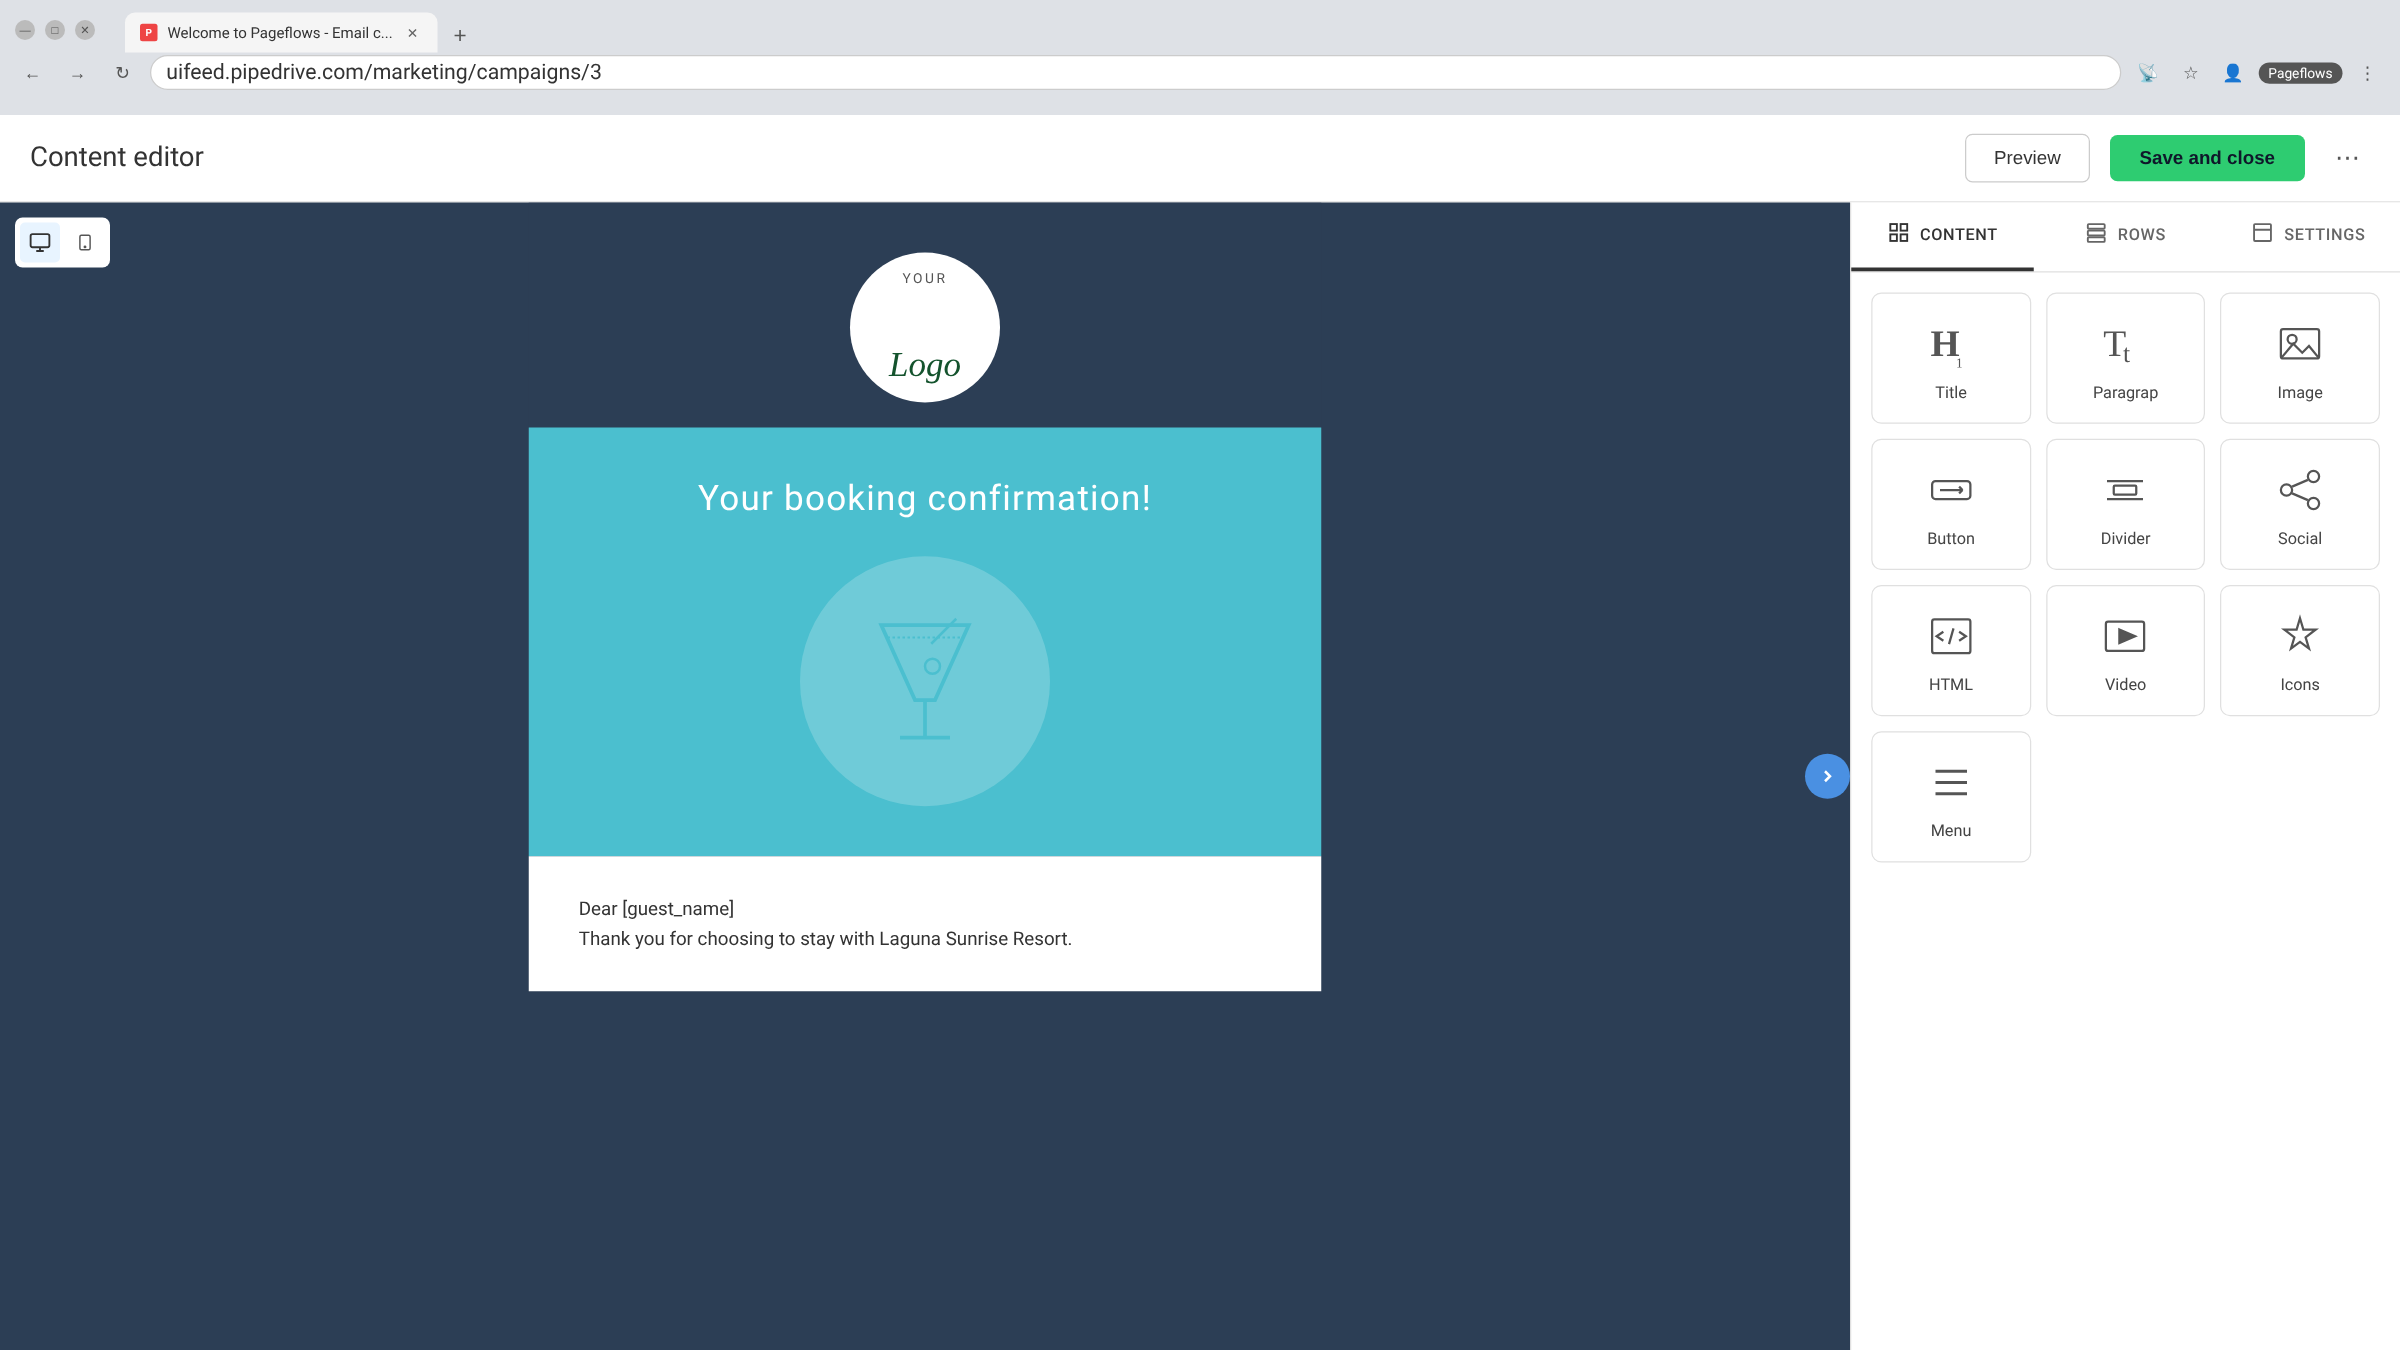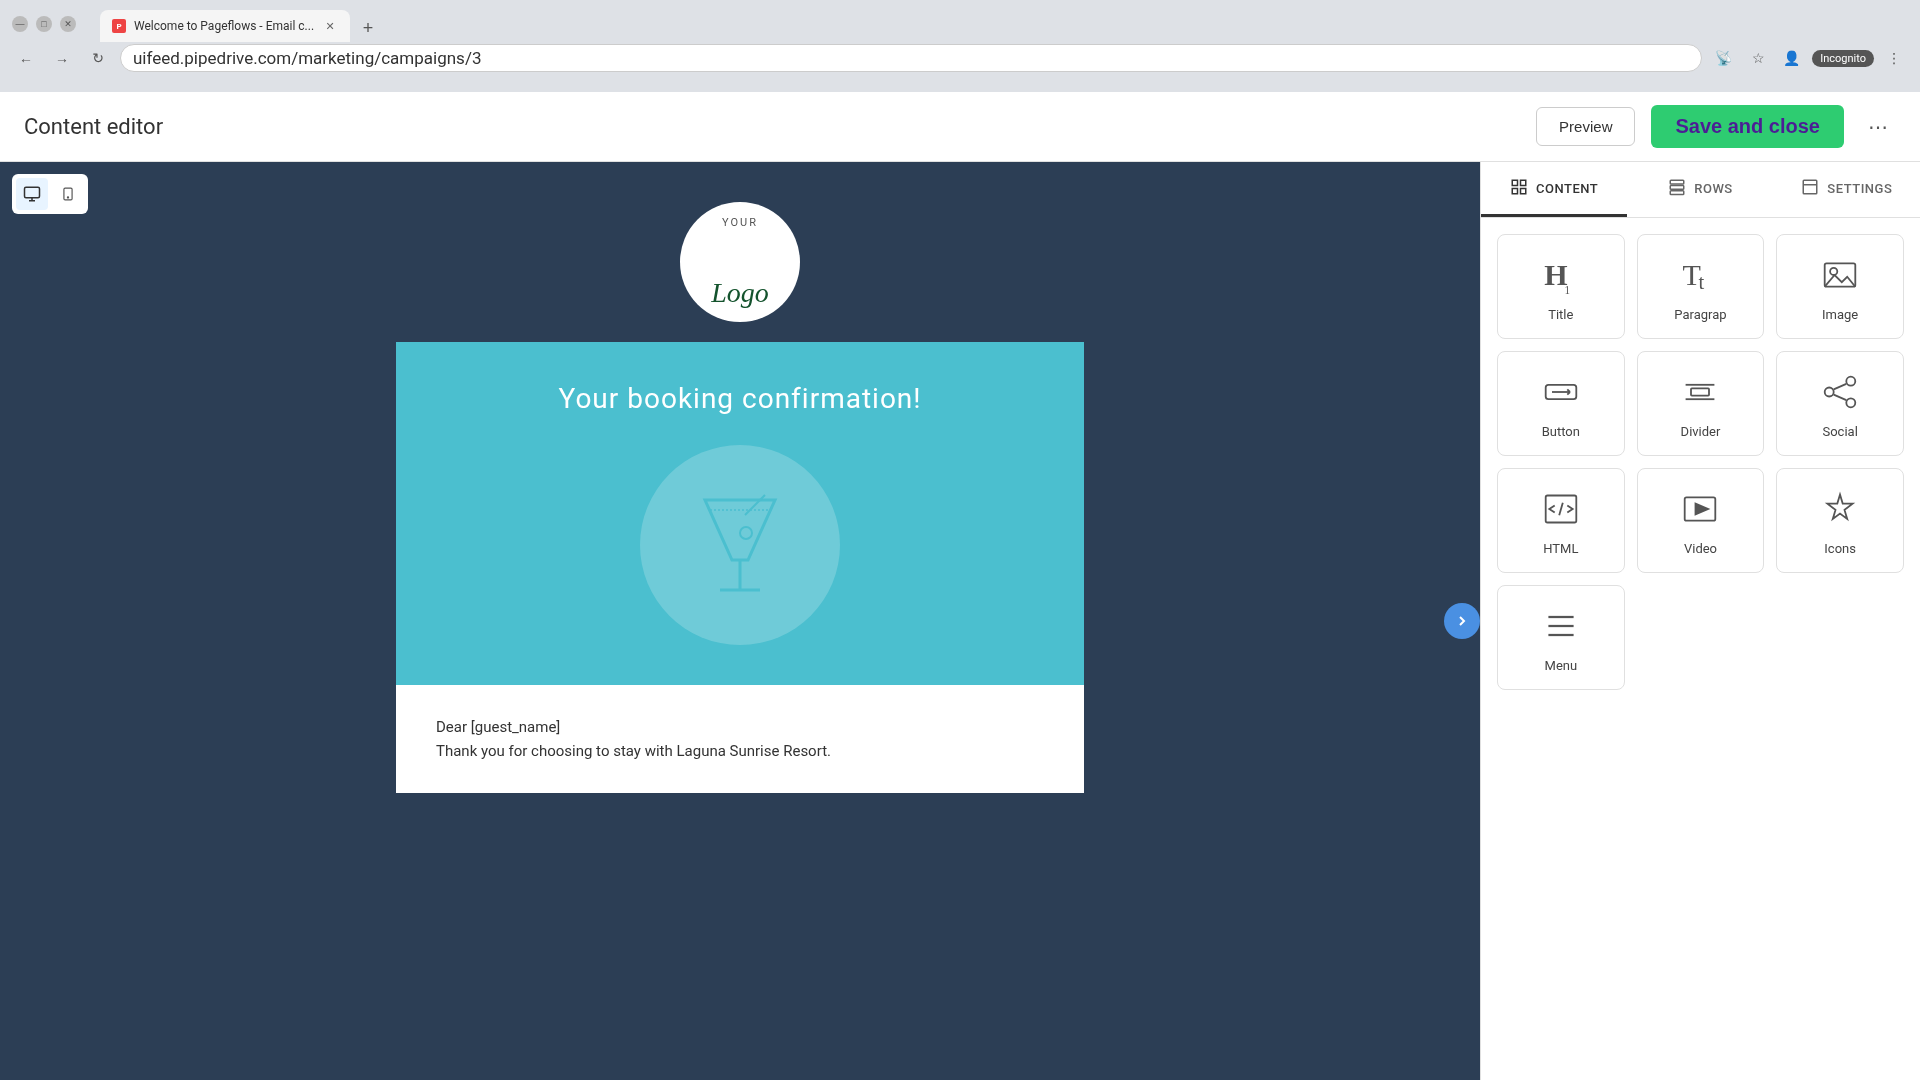--- a/index.html
+++ b/index.html
@@ -147,23 +147,23 @@
       padding: 10px 22px;
       font-size: 15px;
       color: #333;
       cursor: pointer;
     }
     .save-close-btn {
       background: #2ecc71;
       border: none;
       border-radius: 6px;
       padding: 10px 24px;
-      font-size: 20px;
+      font-size: 15px;
       font-weight: 600;
-      color: #4c1d95;
+      color: #0f172a;
       cursor: pointer;
     }
     .more-btn {
       width: 36px; height: 36px;
       border: none; background: transparent;
       cursor: pointer;
       font-size: 20px; color: #555;
       display: flex; align-items: center; justify-content: center;
     }
 
@@ -212,21 +212,21 @@
       border-radius: 50%;
       cursor: pointer;
       color: white;
       font-size: 16px;
       display: flex; align-items: center; justify-content: center;
       z-index: 20;
     }
 
     
     .email-container {
-      width: 688px;
+      width: 634px;
       margin: 0 auto;
       background: transparent;
     }
     .email-header-section {
       background: #2c3e55;
       padding: 40px 20px 20px;
       display: flex;
       justify-content: center;
     }
     .logo-circle {
@@ -370,21 +370,21 @@
     <button class="nav-btn">→</button>
     <button class="nav-btn">↻</button>
     <div class="address-bar">
       <span>uifeed.pipedrive.com/marketing/campaigns/3</span>
     </div>
     <div class="browser-actions">
       <button class="browser-action-btn">📡</button>
       <button class="browser-action-btn">☆</button>
       <button class="browser-action-btn">👤</button>
       <div class="incognito-badge">
-        <span>Incognito</span>
+        <span>Pageflows</span>
       </div>
       <button class="browser-action-btn">⋮</button>
     </div>
   </div>
 </div>
 
 <div class="app-header">
   <h1 class="app-title">Content editor</h1>
   <button class="preview-btn">Preview</button>
   <button class="save-close-btn">Save and close</button>

